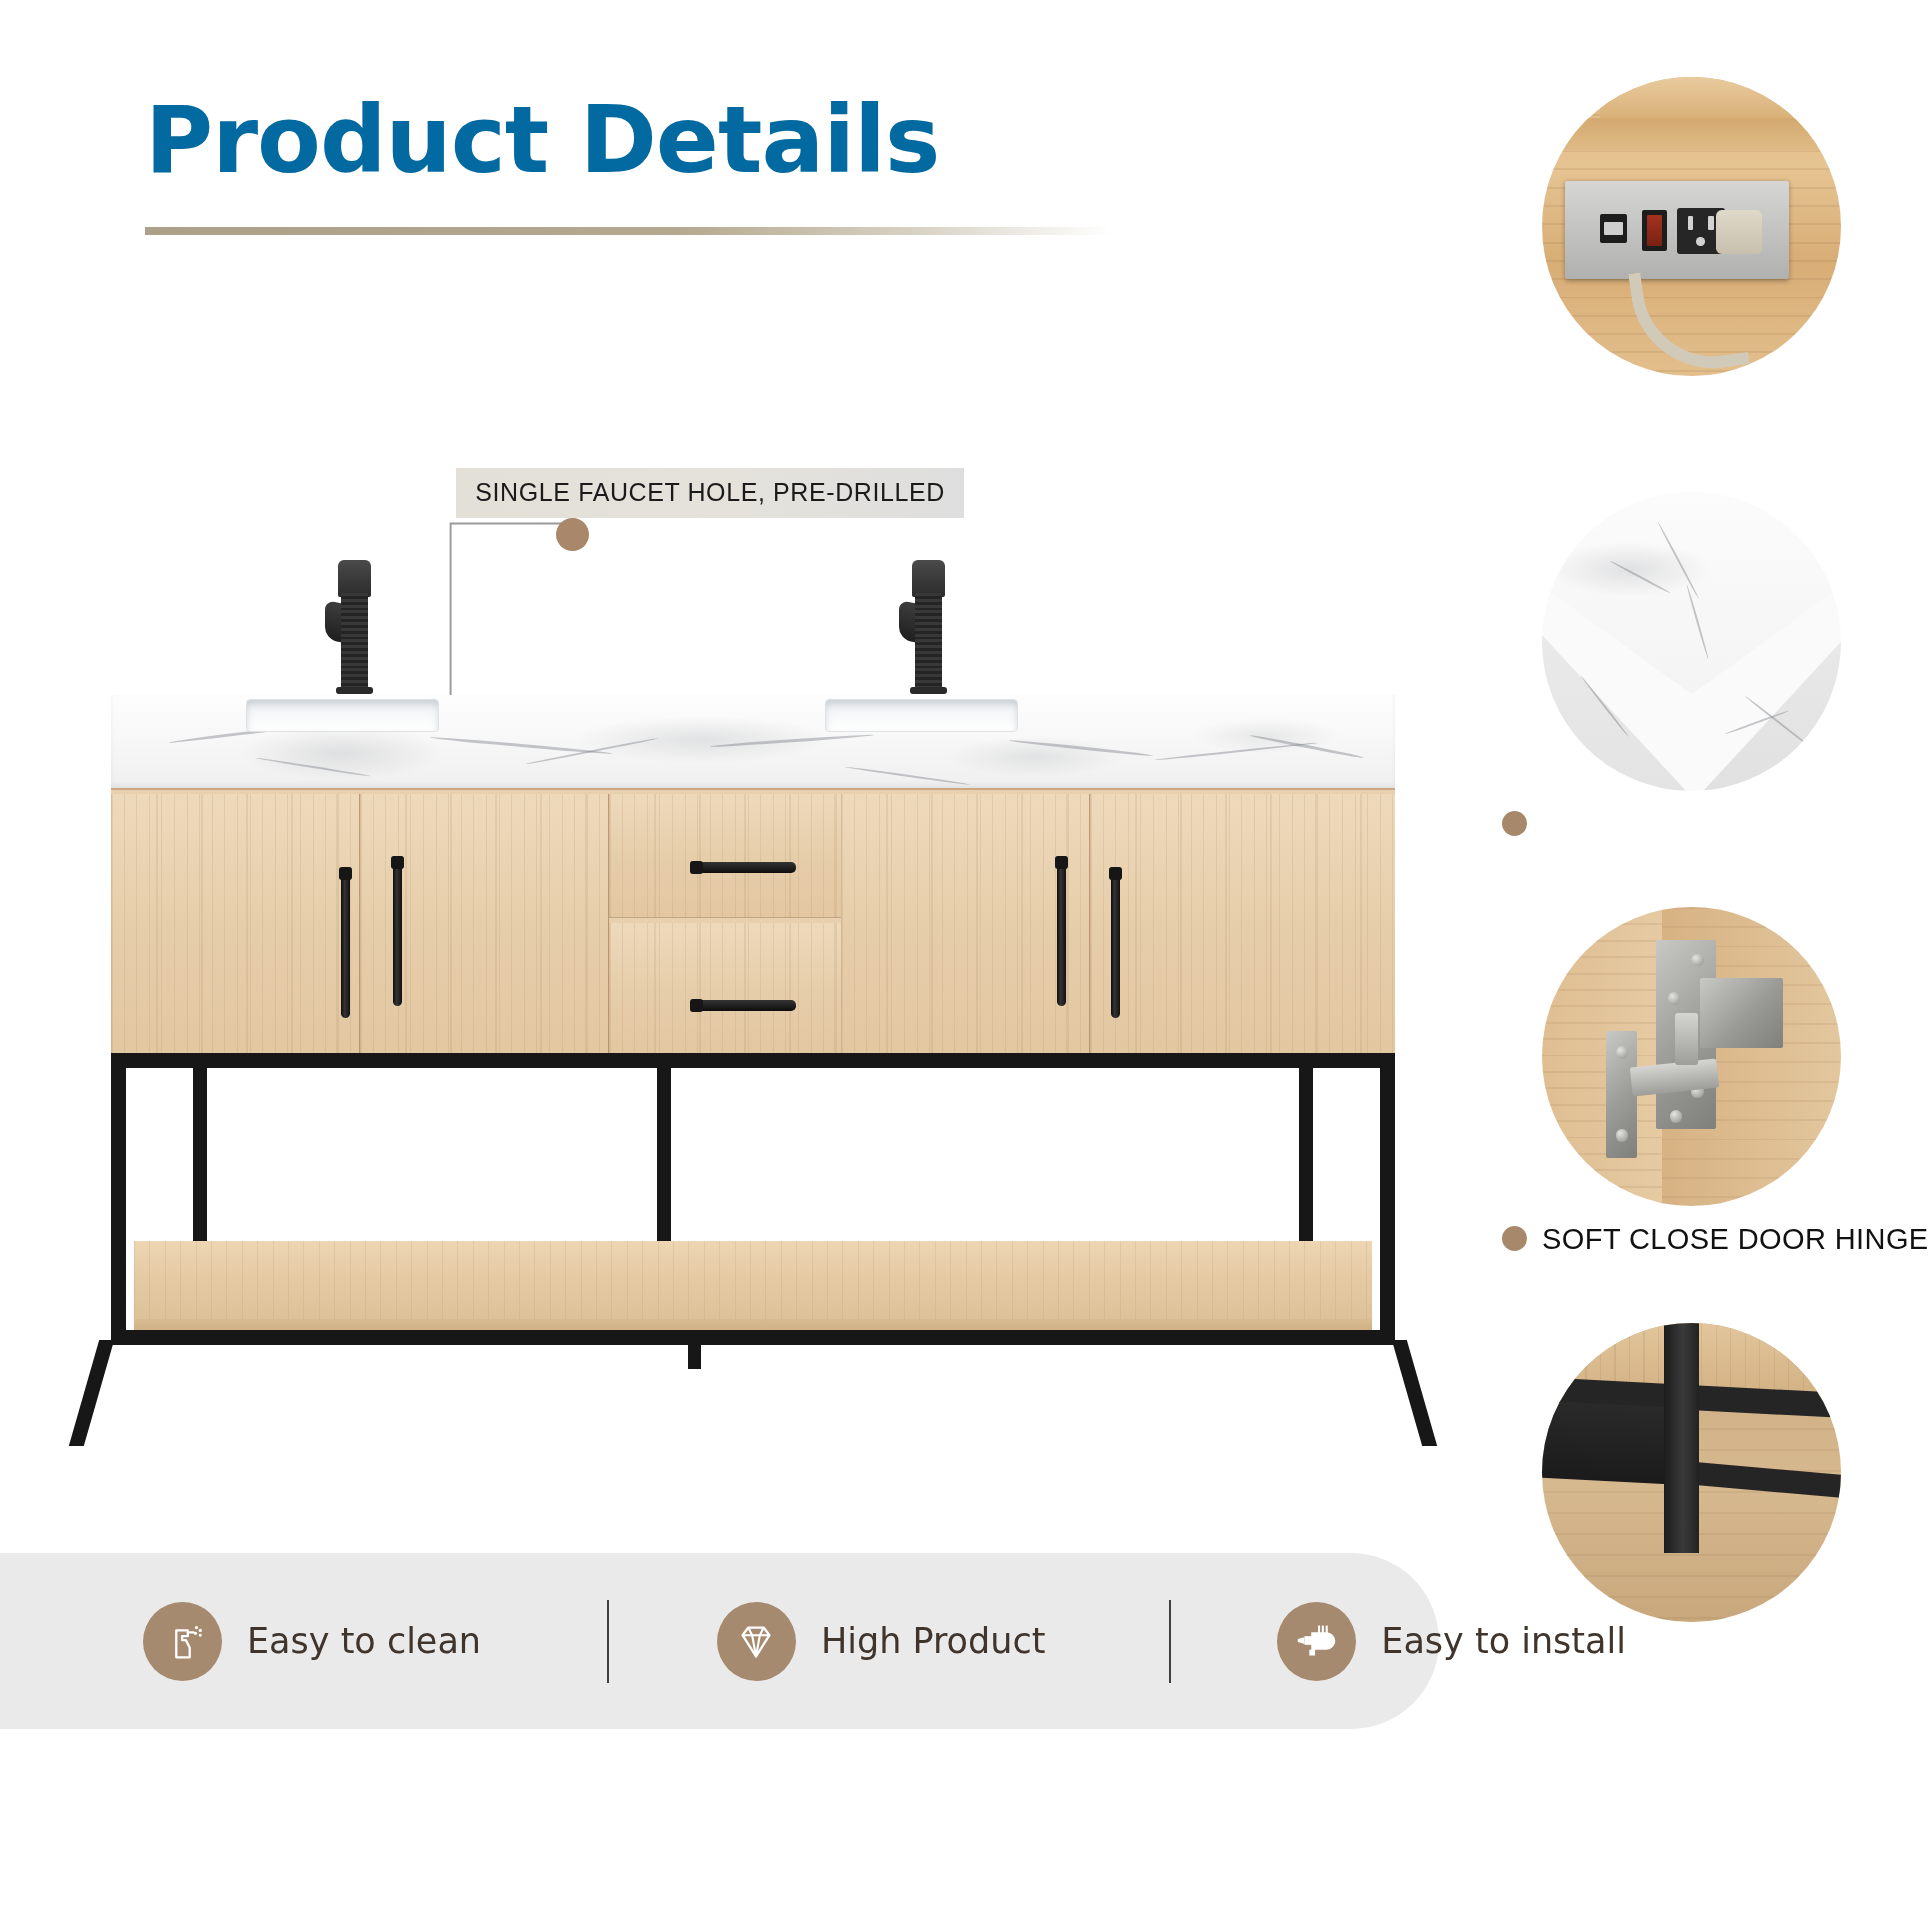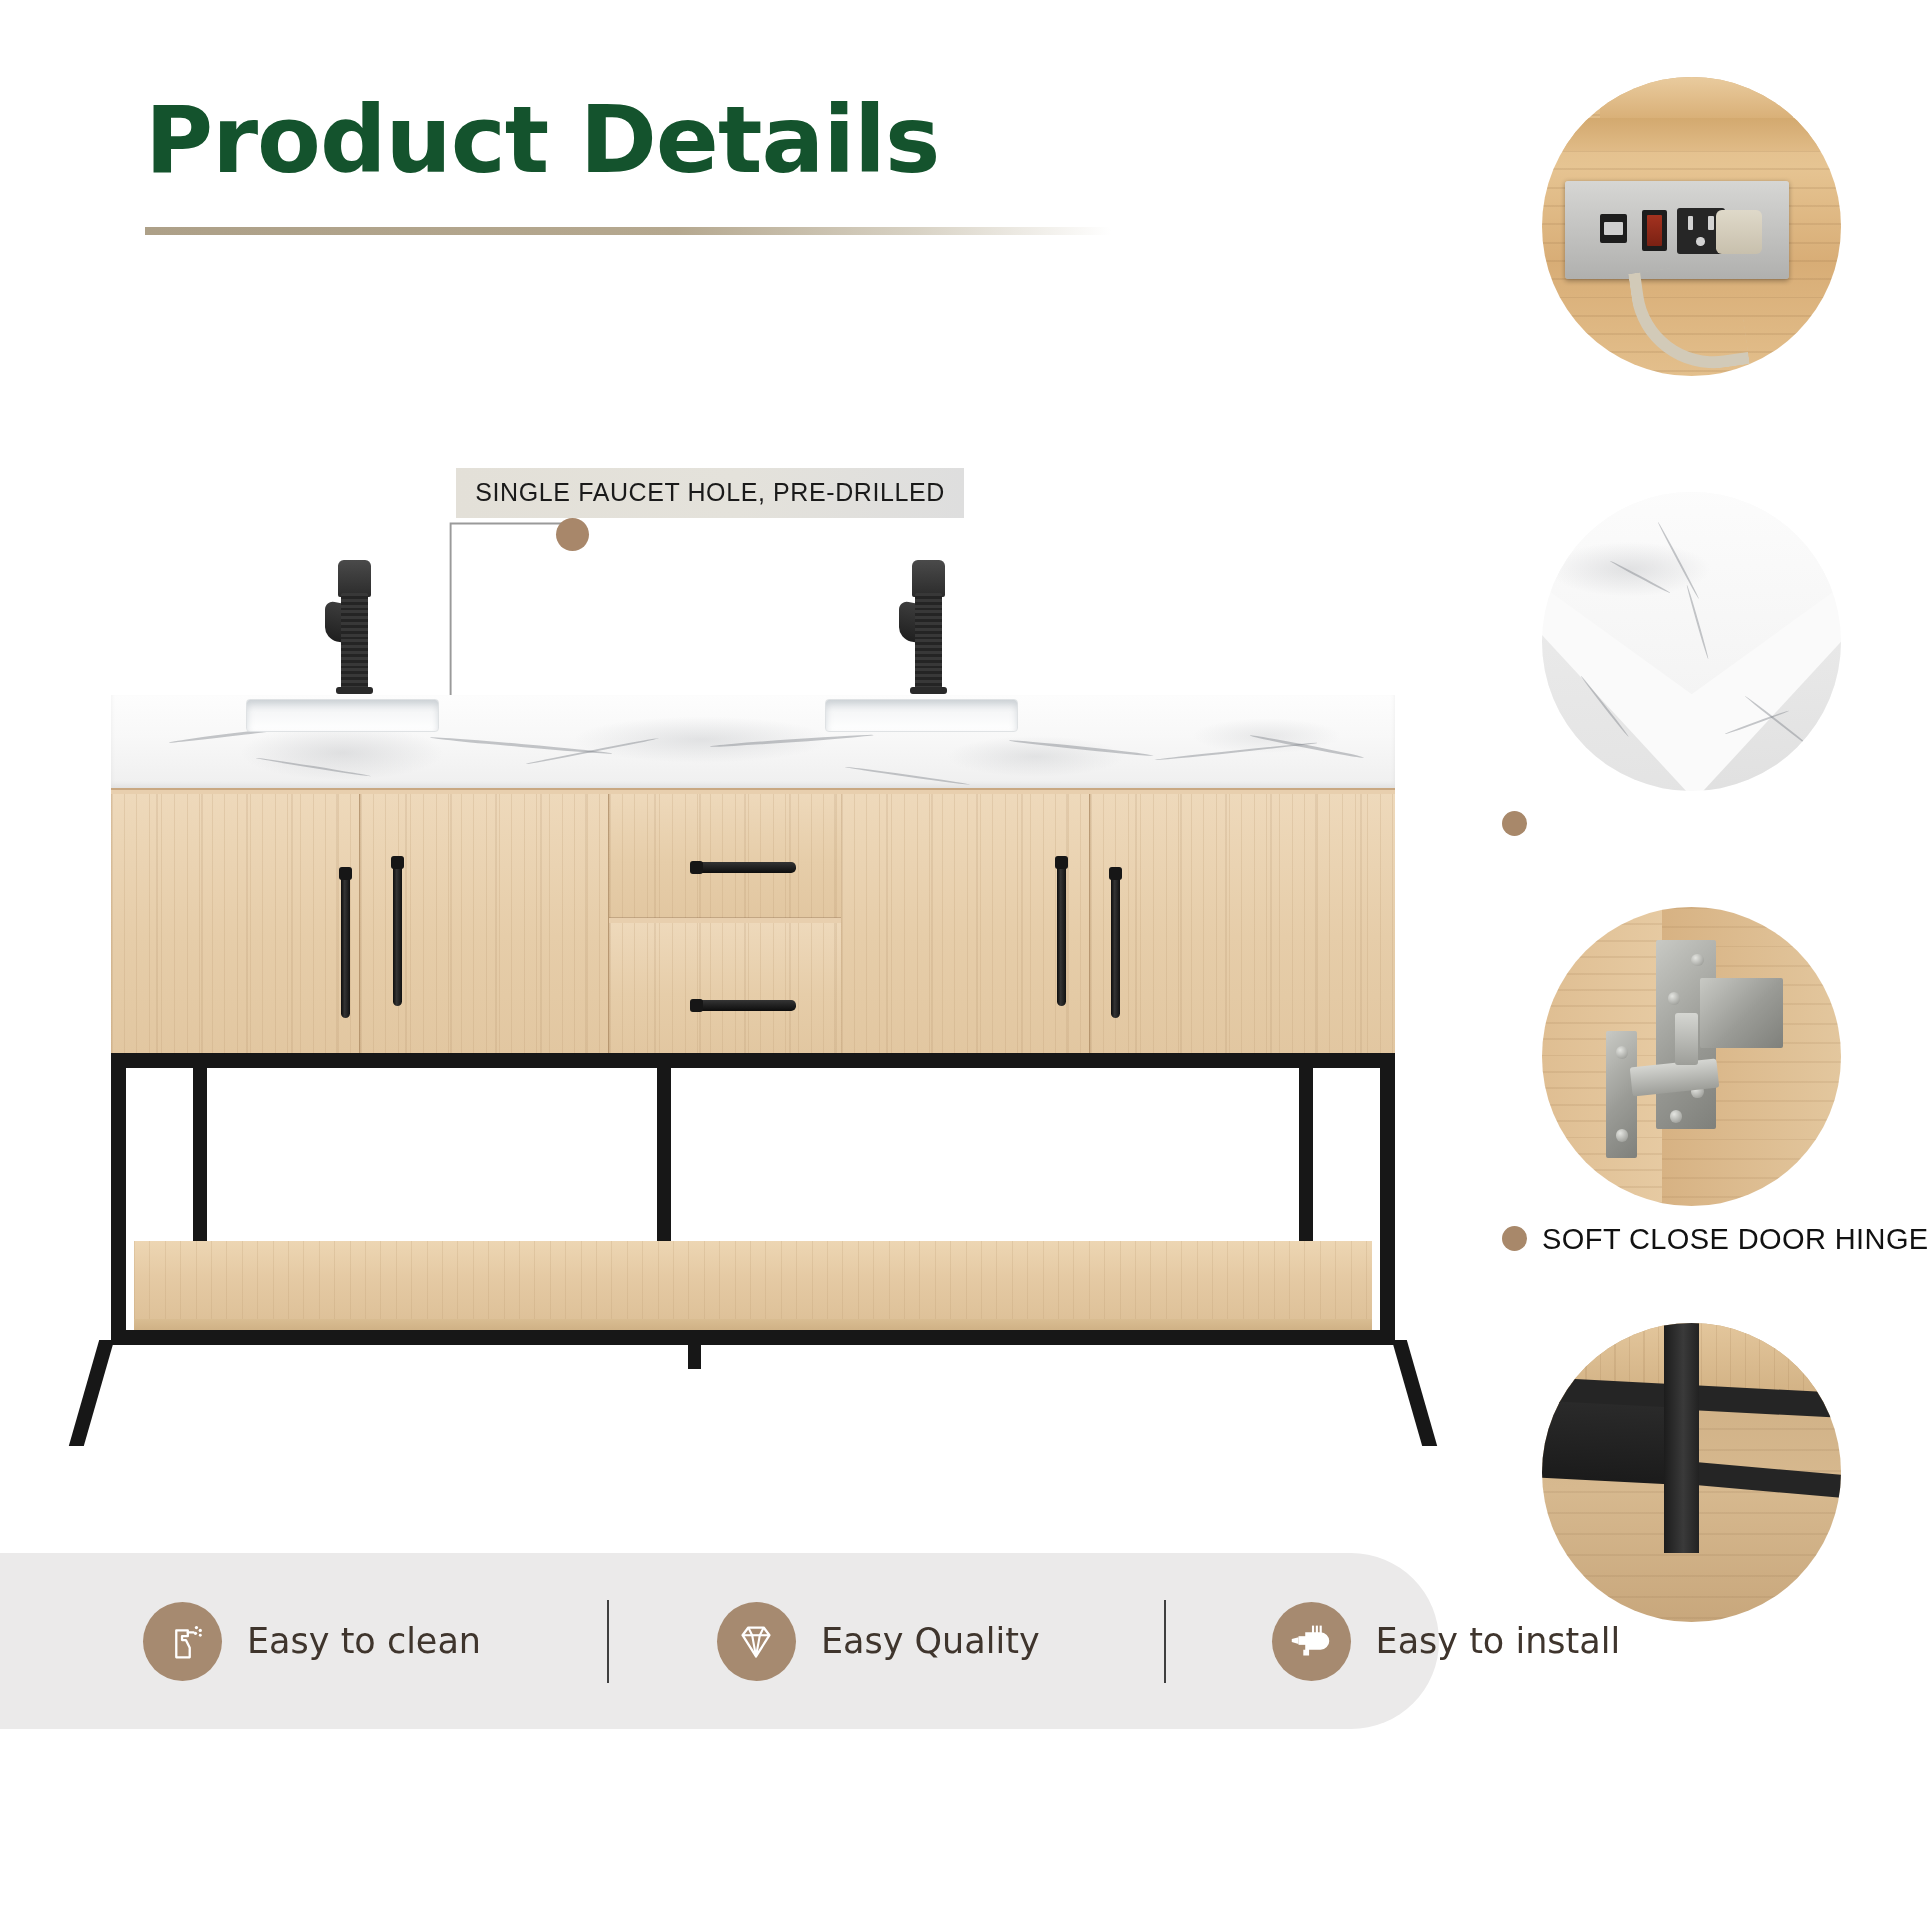--- a/index.html
+++ b/index.html
@@ -9,21 +9,21 @@
     font-family:"Liberation Sans", sans-serif;
     position:relative;
     overflow:hidden;
   }
 
   
   .header { position:absolute; left:145px; top:92px; width:1062px; }
   .title {
     font-size:93px;
     font-weight:bold;
-    color:#14532d;
+    color:#0369a1;
     letter-spacing:-1px;
     line-height:1.05;
     font-family:"DejaVu Sans", sans-serif;
   }
   .title-rule {
     margin-top:37px;
     height:8.7px;
     width:966px;
     background:linear-gradient(to right,#ada088 0%,#b5a88f 55%,#d8d2c4 80%,rgba(255,255,255,0) 100%);
   }
@@ -411,21 +411,21 @@
   <div class="feature-divider" style="margin-left:126px;"></div>
 
   <div class="feature" style="margin-left:108px;">
     <div class="feature-icon">
       <svg width="48" height="48" viewBox="0 0 50 50">
         <path d="M11 19 L17 11 L33 11 L39 19 L25 41 Z" fill="none" stroke="#fff" stroke-width="2.4" stroke-linejoin="round"></path>
         <path d="M11 19 L39 19" stroke="#fff" stroke-width="2.2"></path>
         <path d="M17 11 L21 19 L25 41 L29 19 L33 11" fill="none" stroke="#fff" stroke-width="2.2" stroke-linejoin="round"></path>
       </svg>
     </div>
-    <div class="feature-label">Easy Quality</div>
+    <div class="feature-label">High Product</div>
   </div>
 
   <div class="feature-divider" style="margin-left:124px;"></div>
 
   <div class="feature" style="margin-left:106px;">
     <div class="feature-icon">
       <svg width="50" height="50" viewBox="0 0 52 52">
         <path d="M20 17 L36 17 A9 9 0 0 1 36 35 L24 35 L24 41 L18 41 L18 35 L20 35 Z" fill="#fff"></path>
         <rect x="13" y="21" width="8" height="9" fill="#fff"></rect>
         <path d="M6 24 L13 22 L13 29 L6 27 Z" fill="#fff"></path>

